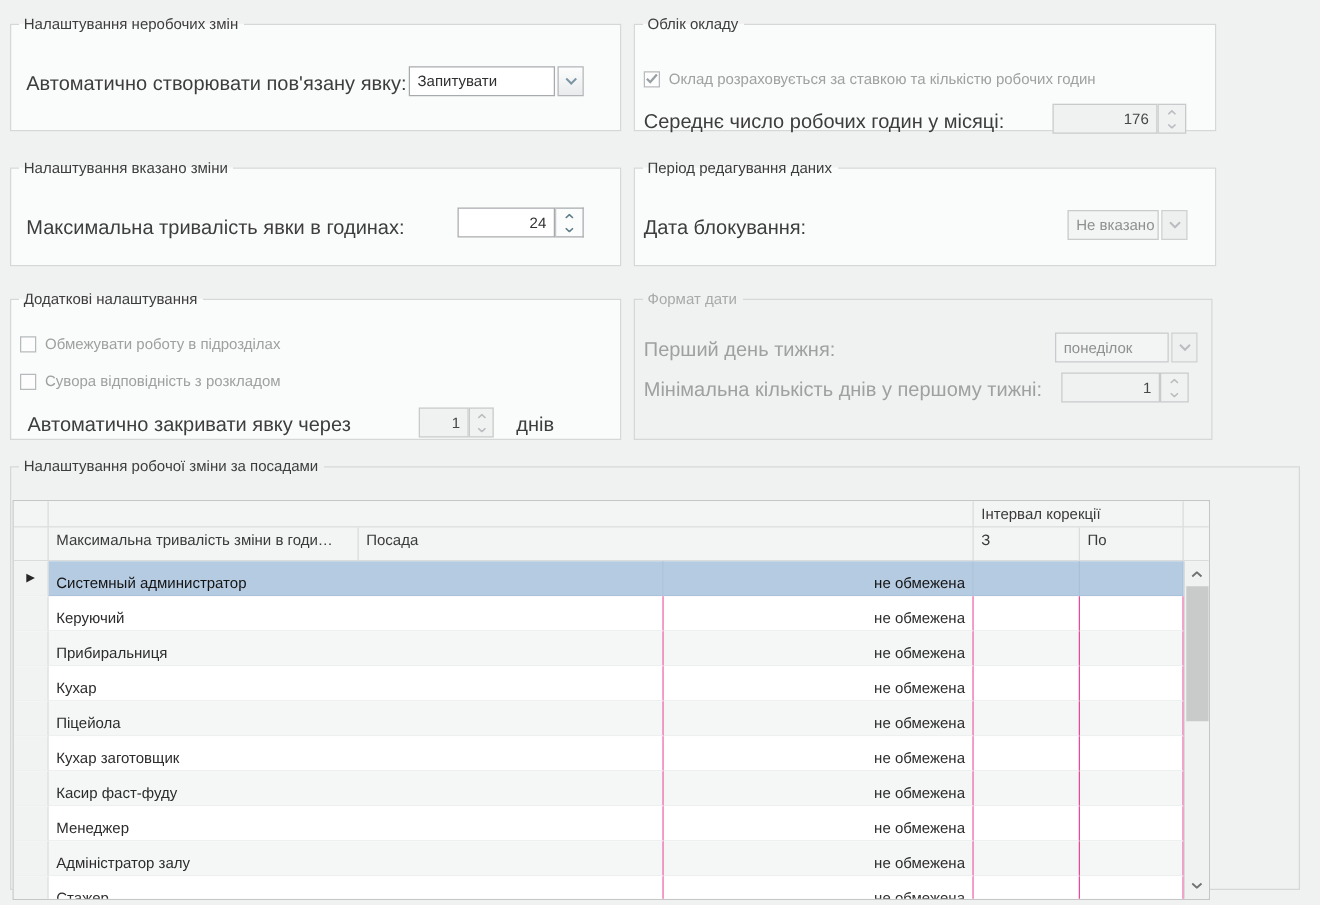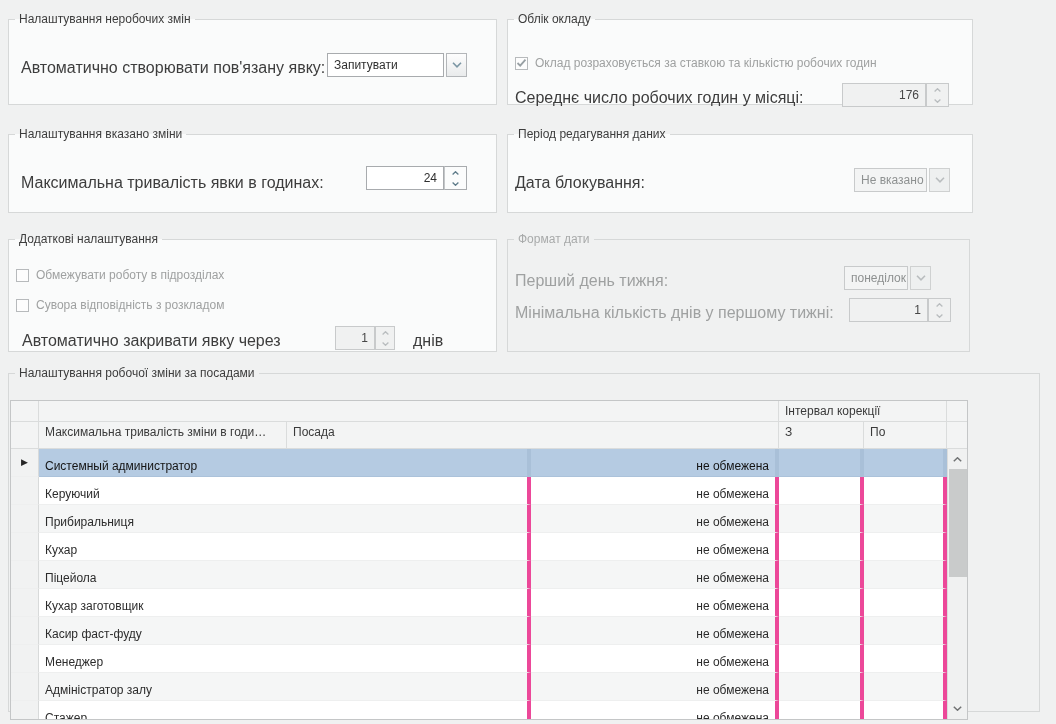--- a/index.html
+++ b/index.html
@@ -52,21 +52,21 @@
   .tbl { position:absolute; left:1px; top:20px; width:958px; height:320px;
     border:1px solid #c4c6c7; background:#fff; overflow:hidden; }
   .hrow { display:flex; background:#f3f4f4; }
   .hc { border-right:1px solid #dadcdc; border-bottom:1px solid #dadcdc;
     font-size:12px; color:#3a3a3a; padding:3px 6px 0; white-space:nowrap; overflow:hidden; flex:none; }
   .hc.nob { border-right:none; }
   .h1 .hc { height:21px; }
   .h2 .hc { height:27px; }
   .tbody { position:relative; }
   .trow { display:flex; height:28px; }
-  .tc { border-right:4px solid #ec4899; border-bottom:1px solid #eeefef; background:#fff;
+  .tc { border-right:1px solid #ec4899; border-bottom:1px solid #eeefef; background:#fff;
     font-size:12px; color:#2c2c2c; line-height:27px; padding:4px 6px;
     white-space:nowrap; overflow:hidden; flex:none; }
   .ind-c { width:28px; background:#f1f2f2; border-right:1px solid #d8dada;
     text-align:center; font-size:9px; color:#262626; padding:0; }
   .w-pos { width:492px; }
   .w-max { width:248px; text-align:right; }
   .w-from { width:85px; }
   .w-to { width:83px; }
   .trow.alt .tc:not(.ind-c) { background:#f5f6f6; }
   .trow.sel .tc:not(.ind-c) { background:#b5cbe2; border-bottom-color:#abc2da; border-right-color:#a9c0d8; color:#141414; }
@@ -192,21 +192,21 @@
           </span>
       </div>
     </div>
     <span class="lbl" style="left:404px;top:86px">днів</span>
   </fieldset>
 
   <fieldset class="grp flat disgrp" style="left:507px;top:232px;width:463px;height:120px">
     <legend>Формат дати</legend>
     <span class="lbl gray" style="left:7px;top:26px">Перший день тижня:</span>
     <div class="combo off" style="left:336px;top:20px">
-      <div class="field" style="width:64px">понеділок</div>
+      <div class="field" style="width:91px">понеділок</div>
       <div class="cbtn">
         <svg width="10" height="6" viewBox="0 0 10 6">
             <path d="M1 0.8 5 4.8 9 0.8" fill="none" stroke="#7b96a4" stroke-width="1.6"></path>
           </svg>
       </div>
     </div>
     <span class="lbl gray" style="left:7px;top:58px">Мінімальна кількість днів у першому тижні:</span>
     <div class="spin off" style="left:341px;top:52px">
       <div class="field" style="width:79px">1</div>
       <div class="sbtns">

